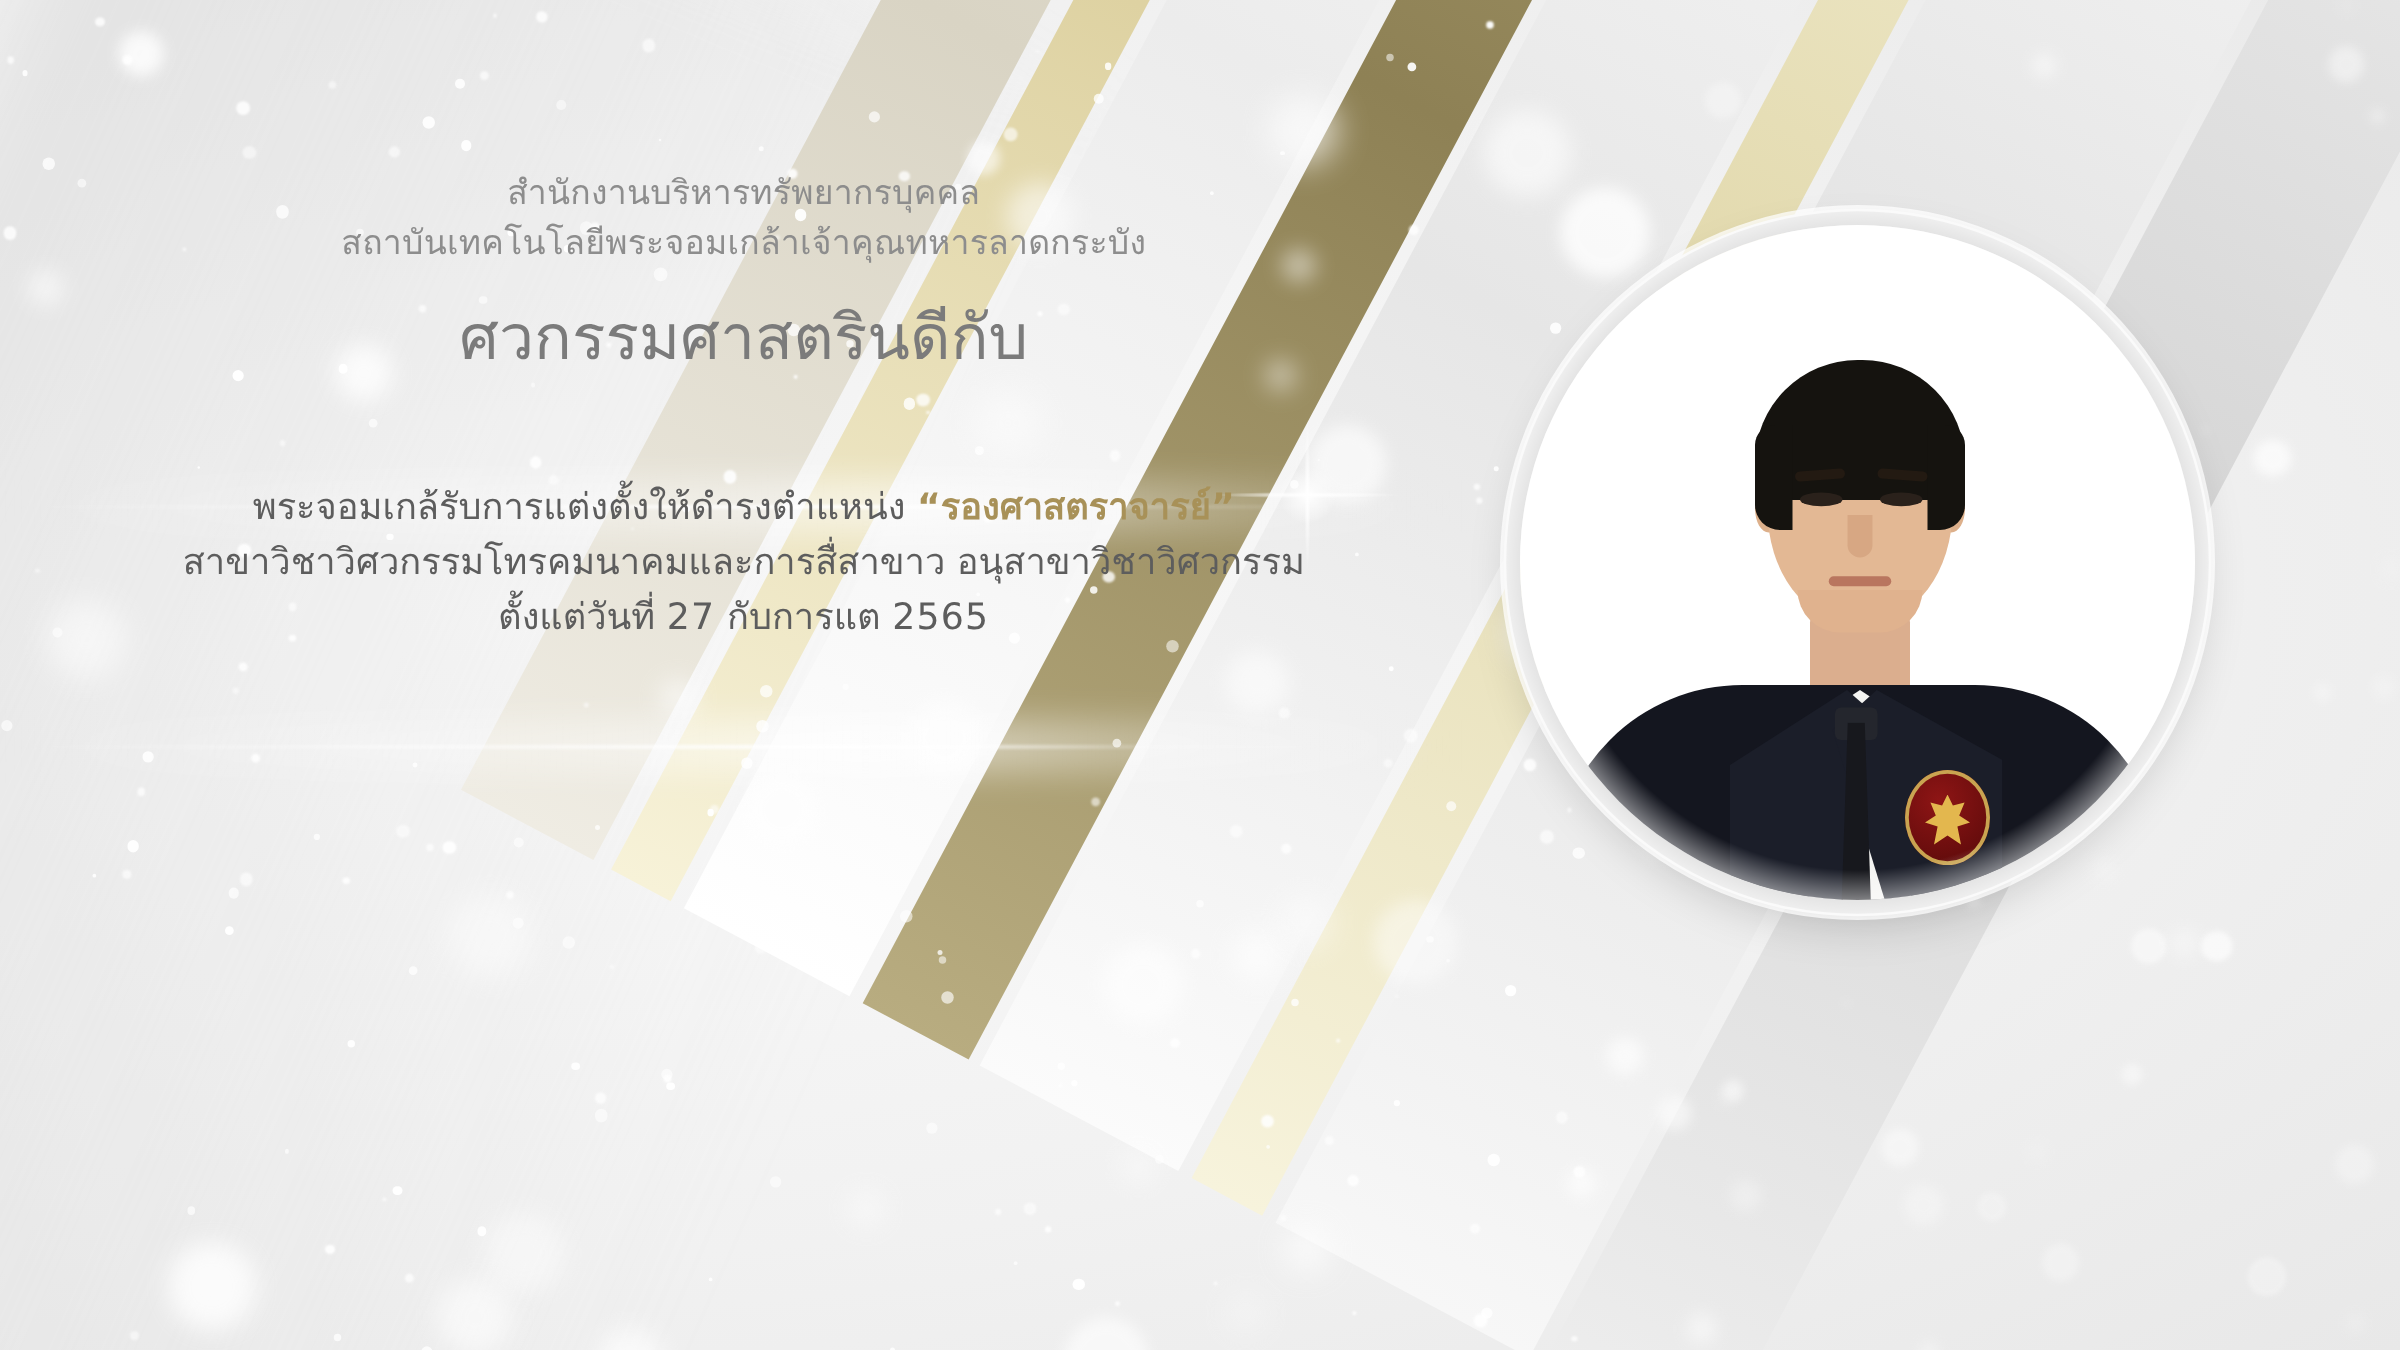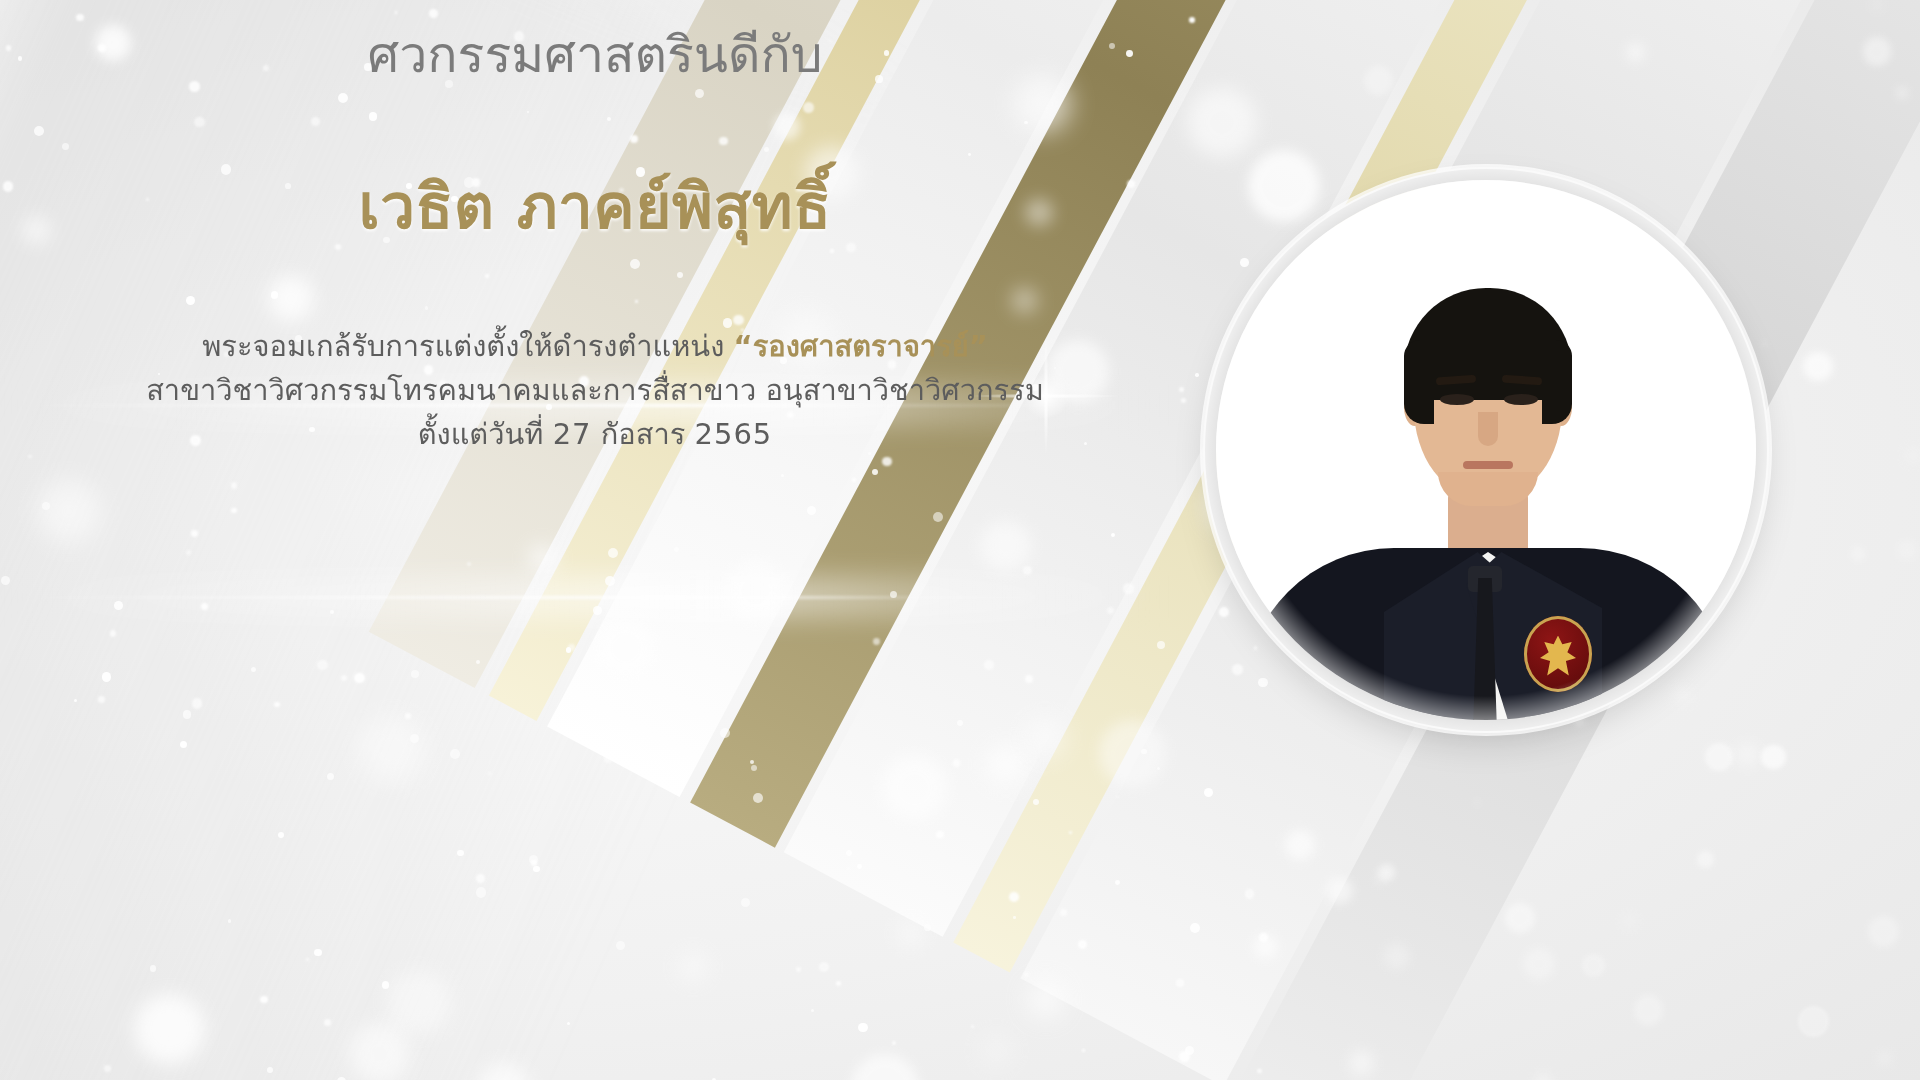--- a/index.html
+++ b/index.html
@@ -444,31 +444,34 @@
   <div class="streak s1"></div>
   <div class="streakglow g2"></div>
   <div class="streak s2"></div>
 
   <div class="star">
     <div class="starcore"></div>
   </div>
 
   <div class="textcol">
 
+    <div class="org">
+      <div>สำนักงานบริหารทรัพยากรบุคคล</div>
+      <div>สถาบันเทคโนโลยีพระจอมเกล้าเจ้าคุณทหารลาดกระบัง</div>
+    </div>
 
     <div class="greet">ศวกรรมศาสตรินดีกับ</div>
 
     <div class="name">
-      <div>เวธิต ภาคย์พิสุทธิ์</div>
     </div>
 
     <div class="body">
       <div><span>พระจอมเกล้รับการแต่งตั้งให้ดำรงตำแหน่ง </span><span class="hl">“รองศาสตราจารย์”</span></div>
       <div>สาขาวิชาวิศวกรรมโทรคมนาคมและการสื่สาขาว อนุสาขาวิชาวิศวกรรม</div>
-      <div><span>ตั้งแต่วันที่ </span><span class="datenum">27</span><span> กัอสาร </span><span class="datenum">2565</span></div>
+      <div><span>ตั้งแต่วันที่ </span><span class="datenum">27</span><span> กับการแต </span><span class="datenum">2565</span></div>
     </div>
 
   </div>
 
   <div class="portrait">
     <div class="pbg"></div>
     <div class="figure">
       <div class="neck"></div>
       <div class="shoulders"></div>
       <div class="shirt"></div>

